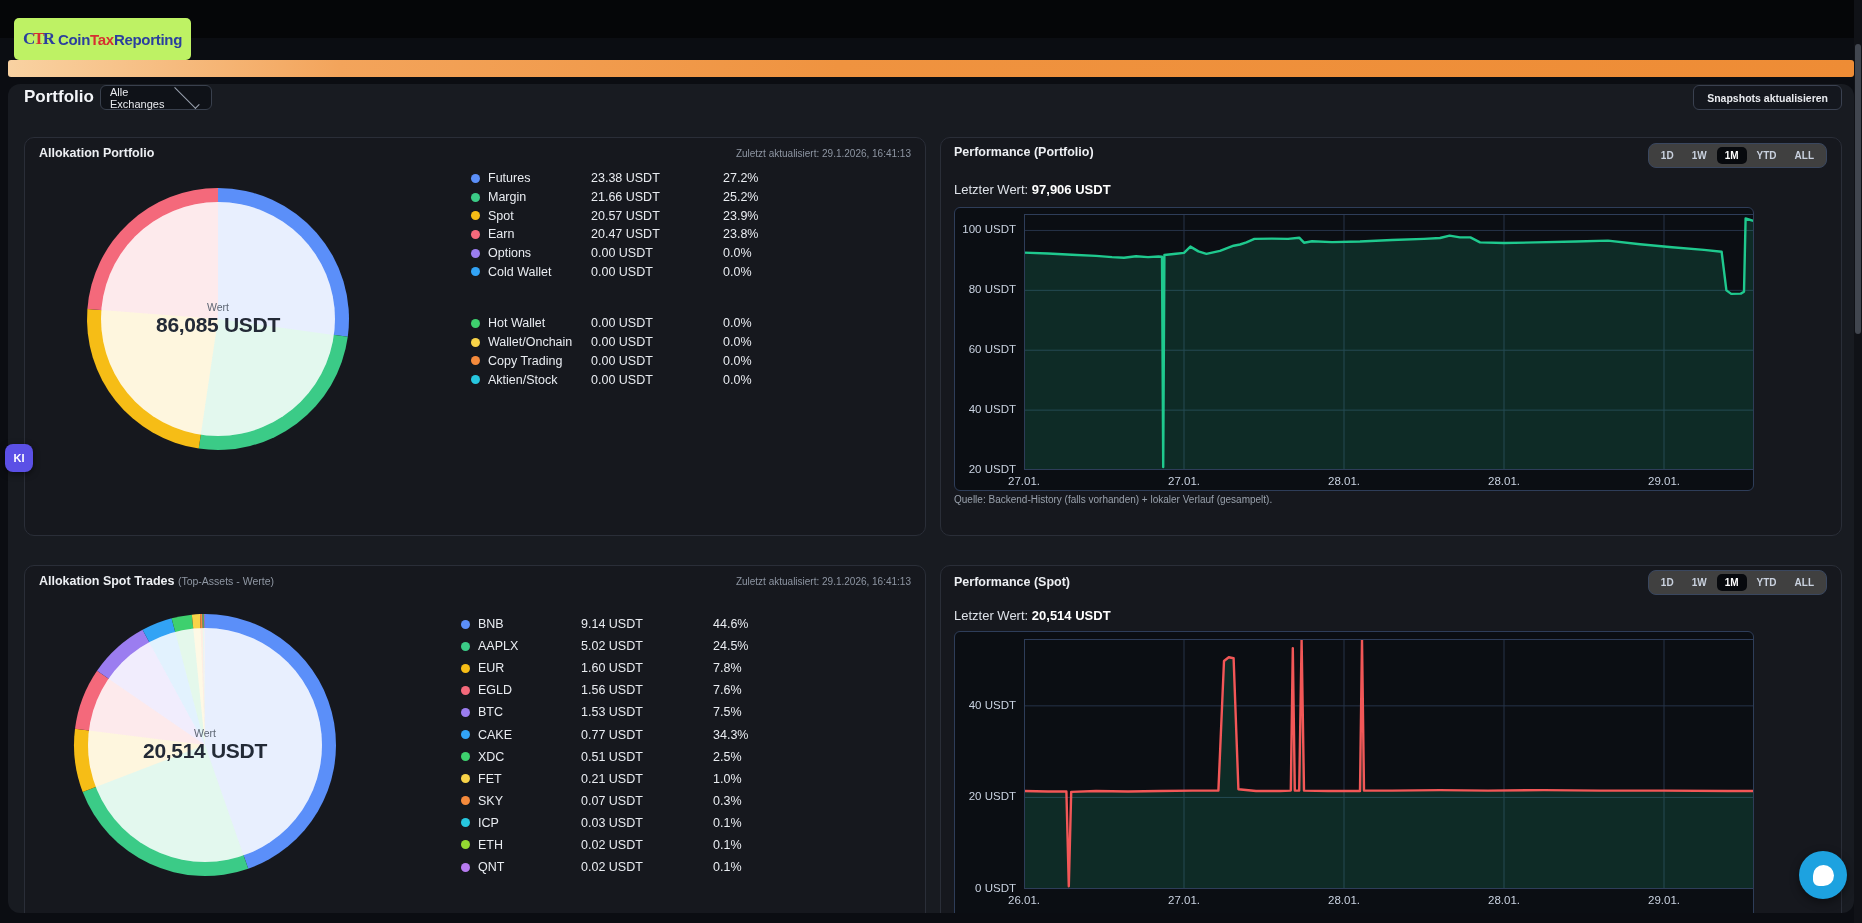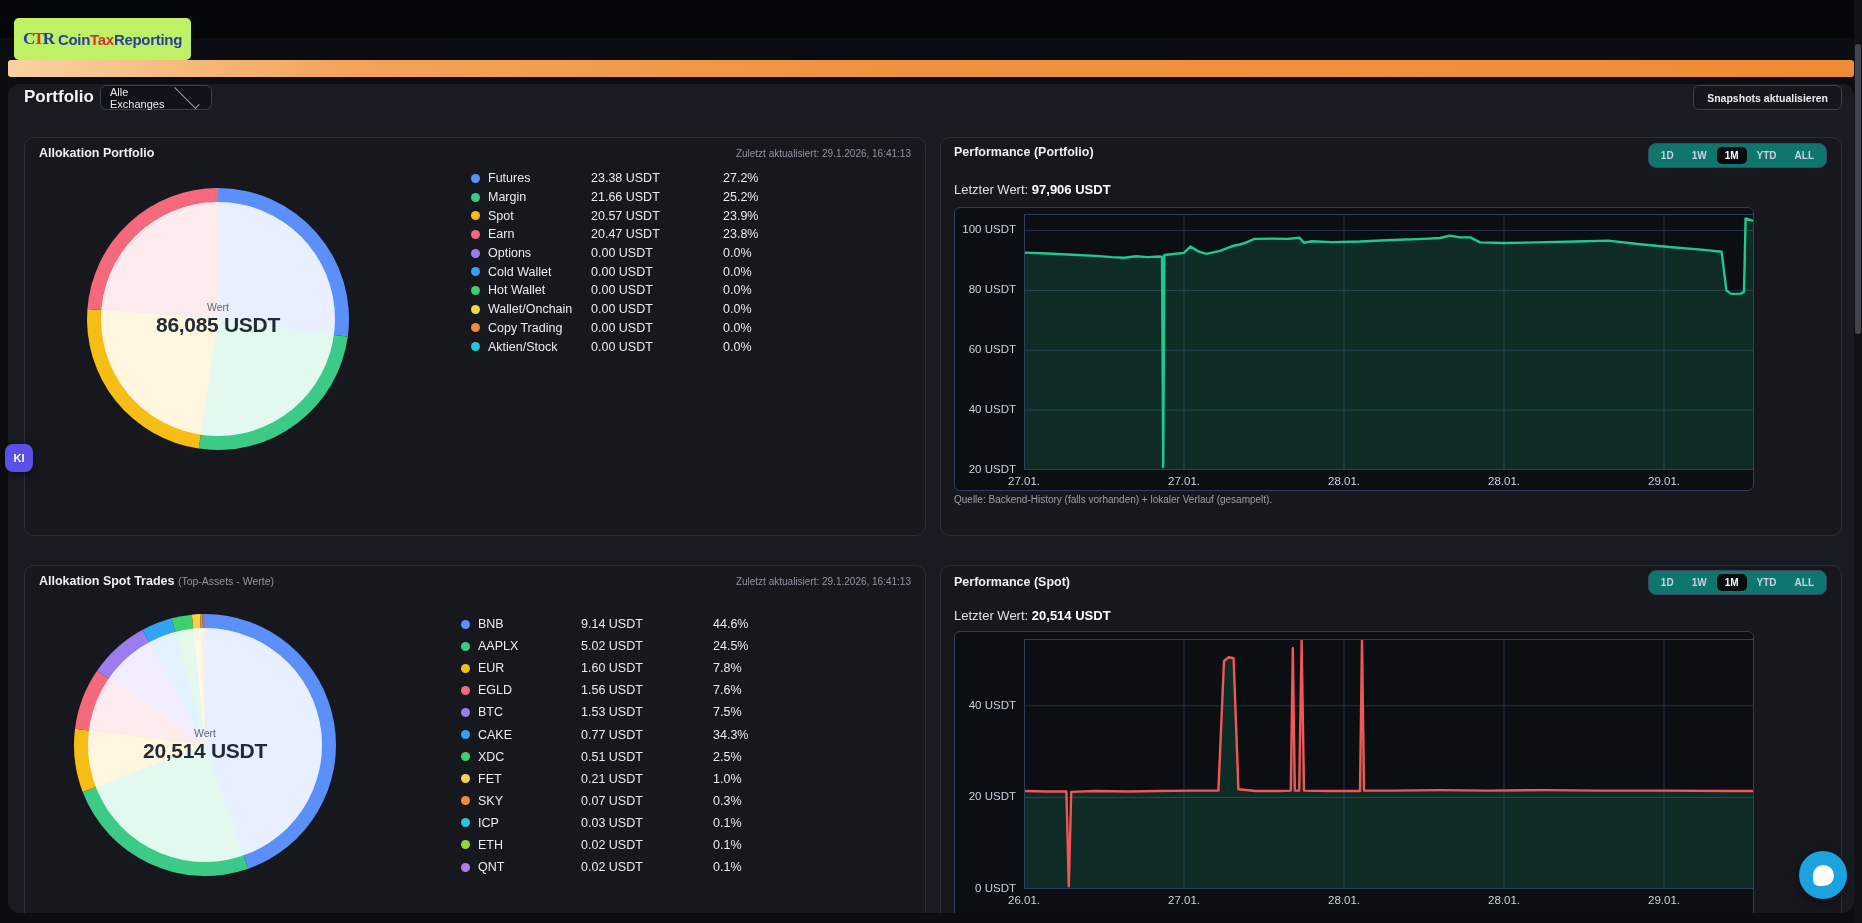--- a/index.html
+++ b/index.html
@@ -60,21 +60,21 @@
     justify-content:center; pointer-events:none; }
   .pc-label { font-size:10.5px; color:#5d6673; }
   .pc-value { font-size:21px; font-weight:700; color:#232a36; letter-spacing:-0.3px; }
 
   .legend { position:absolute; }
   .legend-row { display:grid; grid-template-columns:17px 103px 132px auto; align-items:center; }
   .ldot { width:9px; height:9px; border-radius:50%; }
   .lname,.lval,.lpct { font-size:12.5px; color:#e9ecf1; }
 
   .range-group { position:absolute; right:14px; display:flex; align-items:center; gap:2px;
-    border:1px solid #3a475f; border-radius:8px; background:#0f766e; padding:3px 4px; }
+    border:1px solid #3a475f; border-radius:8px; background:#404040; padding:3px 4px; }
   .range-btn { font-size:10px; font-weight:700; color:#c9d1de; padding:3px 8px; border-radius:5px; cursor:pointer; }
   .range-btn.active { background:#07090d; color:#ffffff; }
   .last-line { position:absolute; left:13px; font-size:13px; color:#dde1e8; }
   .last-line b { color:#ffffff; }
 
   .panel { position:absolute; left:13px; width:800px; background:#0b0e13; border:1px solid #2e3d59;
     border-radius:6px; overflow:hidden; }
   .plot { position:absolute; }
   .ylab { position:absolute; font-size:11.5px; color:#c9d2e0; text-align:right; }
   .xlab { position:absolute; font-size:11.5px; color:#c9d2e0; width:52px; text-align:center; }
@@ -163,21 +163,21 @@
             <span class="lname">Options</span>
             <span class="lval">0.00 USDT</span>
             <span class="lpct">0.0%</span>
           </div>
           <div class="legend-row" style="height: 18.7px;">
             <span class="ldot" style="background: rgb(50, 163, 245);"></span>
             <span class="lname">Cold Wallet</span>
             <span class="lval">0.00 USDT</span>
             <span class="lpct">0.0%</span>
           </div>
-          <div class="legend-row" style="height: 18.7px;">
+          <div class="legend-row" style="height: 18.7px; margin-top: 33px;">
             <span class="ldot" style="background: rgb(62, 208, 110);"></span>
             <span class="lname">Hot Wallet</span>
             <span class="lval">0.00 USDT</span>
             <span class="lpct">0.0%</span>
           </div>
           <div class="legend-row" style="height: 18.7px;">
             <span class="ldot" style="background: rgb(248, 211, 72);"></span>
             <span class="lname">Wallet/Onchain</span>
             <span class="lval">0.00 USDT</span>
             <span class="lpct">0.0%</span>

